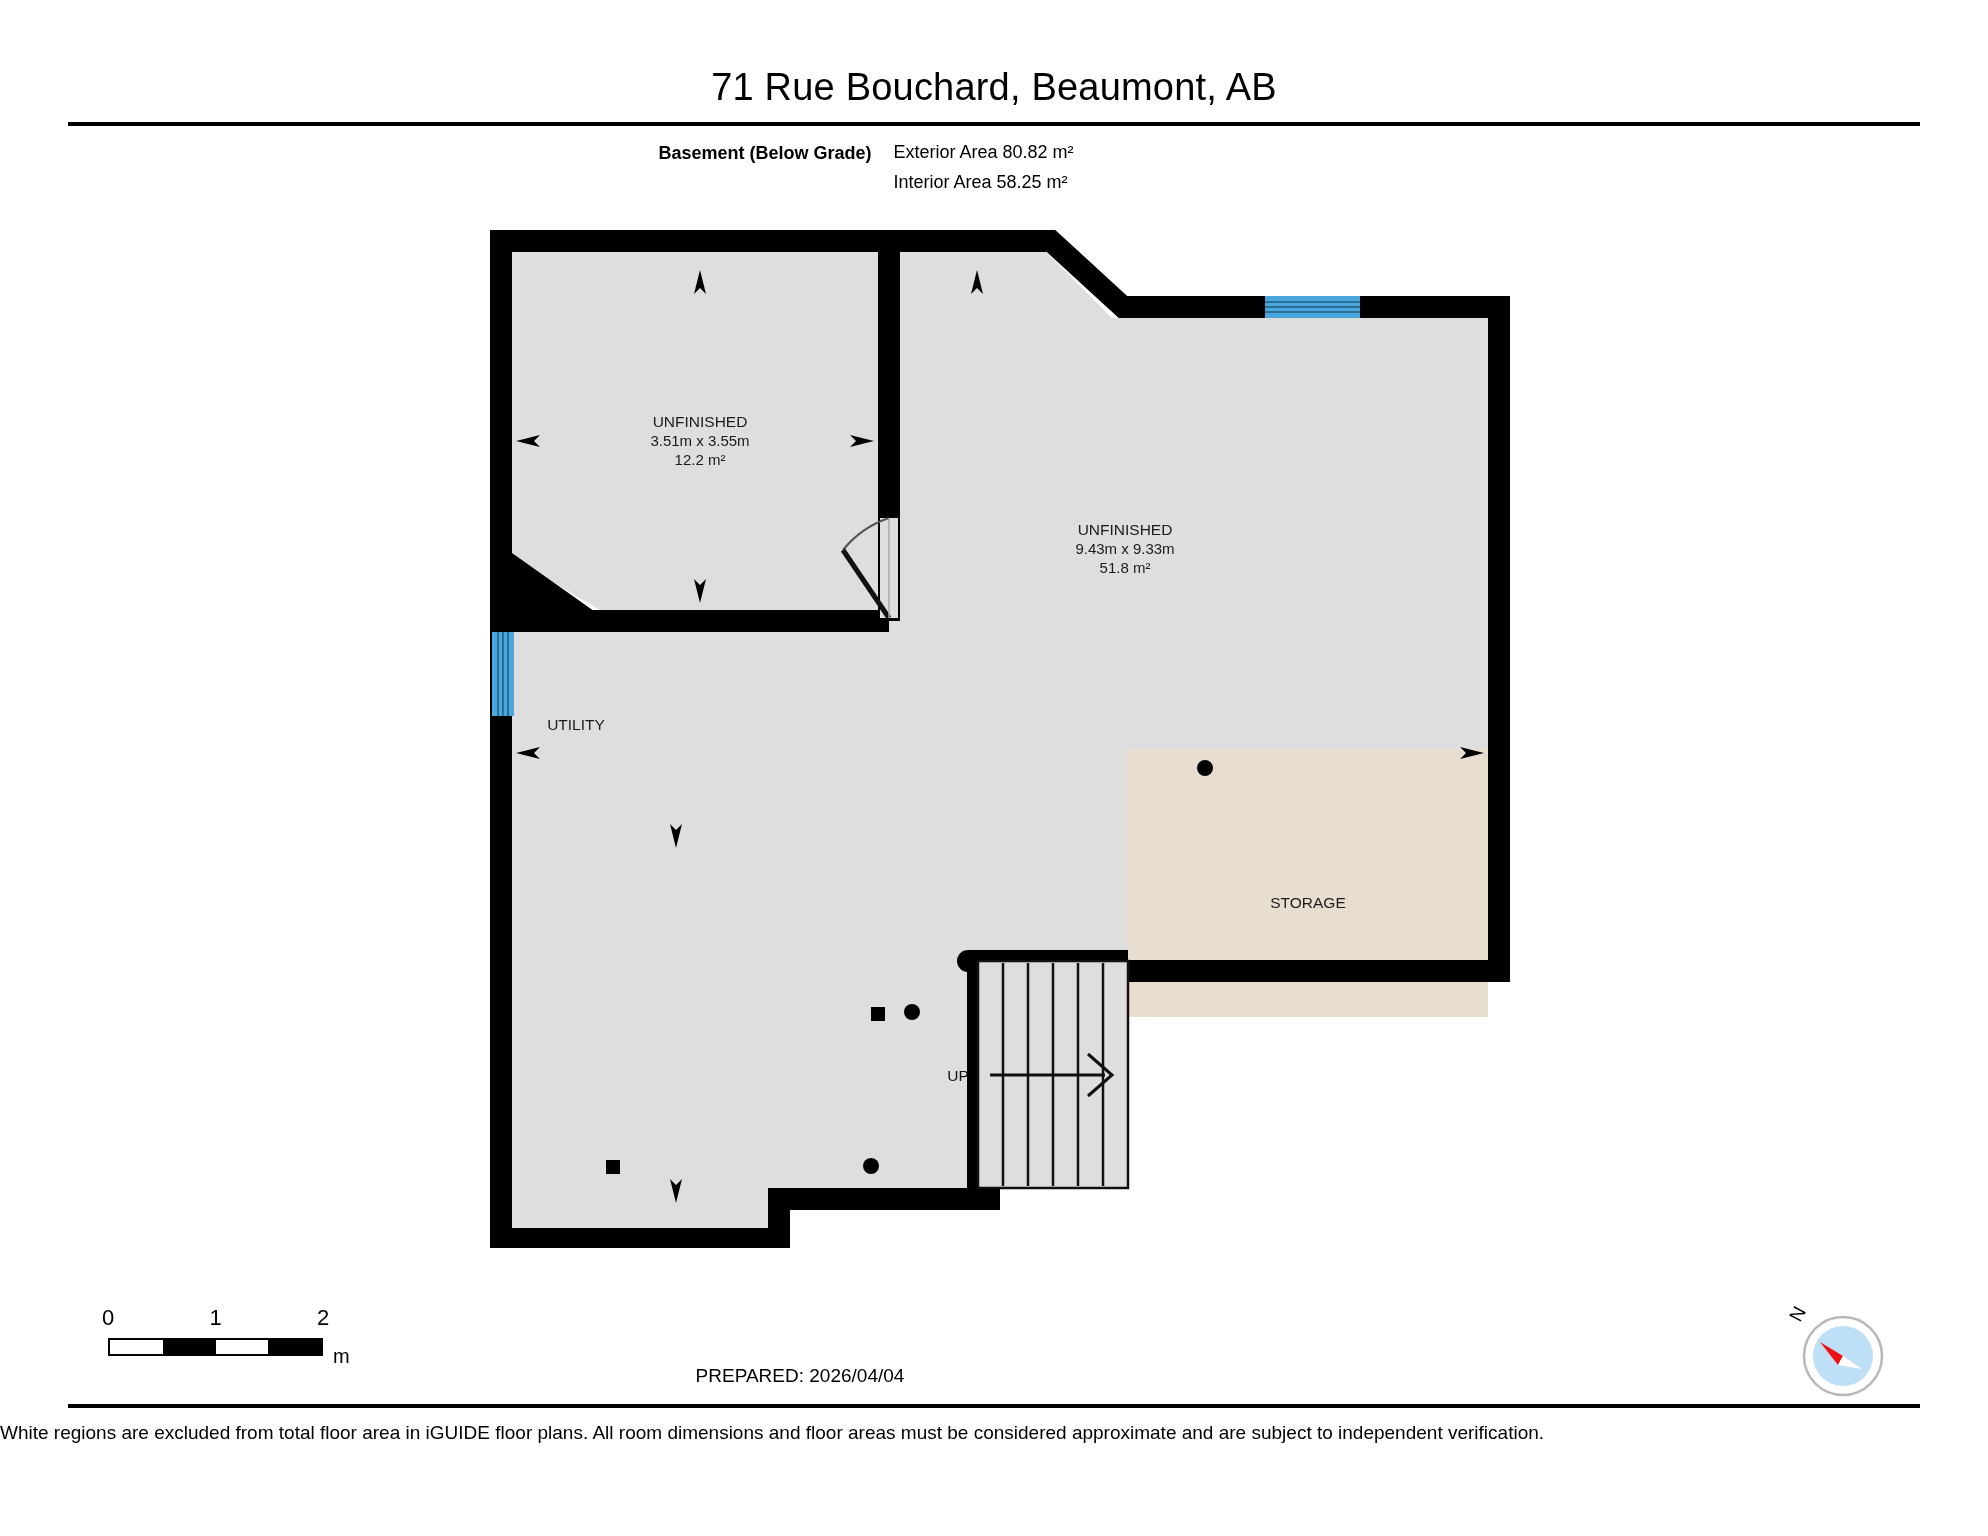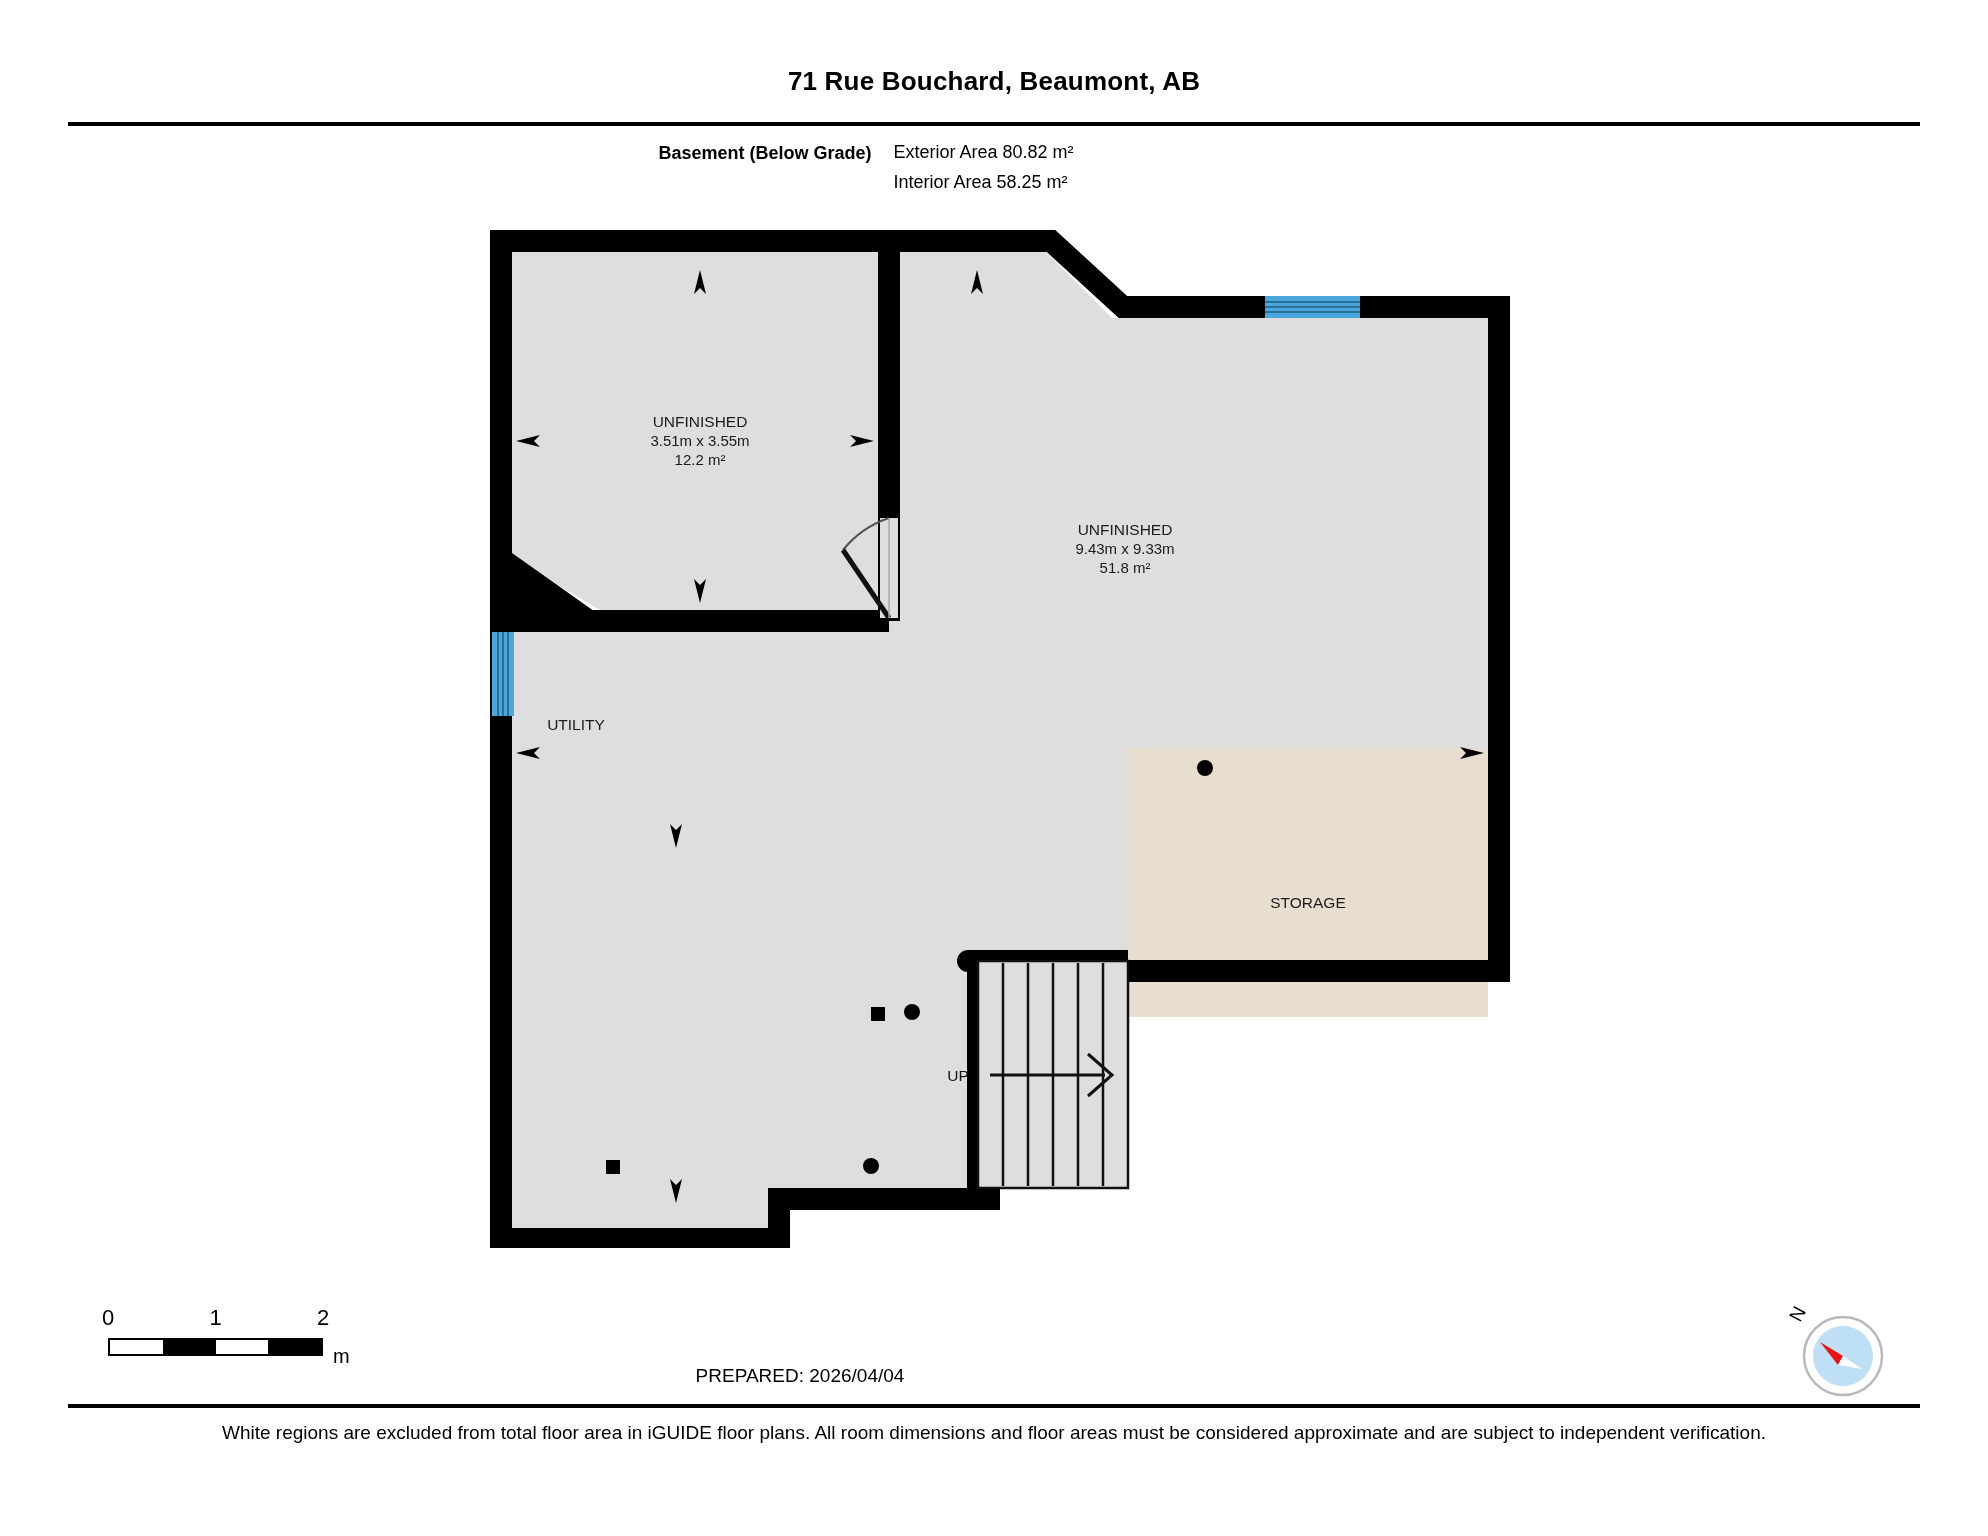--- a/index.html
+++ b/index.html
@@ -16,22 +16,22 @@
     overflow: hidden;
   }
 
   
   .page-title {
     position: absolute;
     top: 66px;
     left: 0;
     width: 1988px;
     text-align: center;
-    font-size: 26px;
-    font-weight: bold;
+    font-size: 38px;
+    font-weight: normal;
     letter-spacing: 0.2px;
   }
   .rule-top {
     position: absolute;
     top: 122px;
     left: 68px;
     width: 1852px;
     height: 4px;
     background: #000;
   }
@@ -160,21 +160,20 @@
     font-size: 19px;
     transform: rotate(-62deg);
     transform-origin: center center;
   }
 
   .disclaimer {
     position: absolute;
     top: 1422px;
     left: 0;
     width: 1988px;
-    text-align: center;
     font-size: 19px;
   }
 </style>
 </head>
 <body>
 
 <div class="page-title">71 Rue Bouchard, Beaumont, AB</div>
 <div class="rule-top"></div>
 
 <div class="summary">

